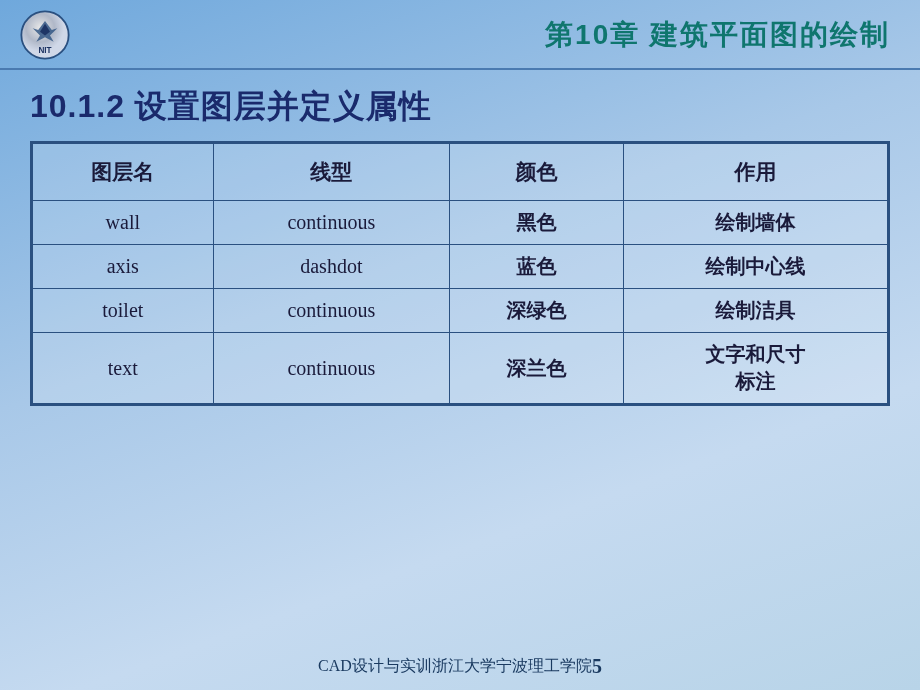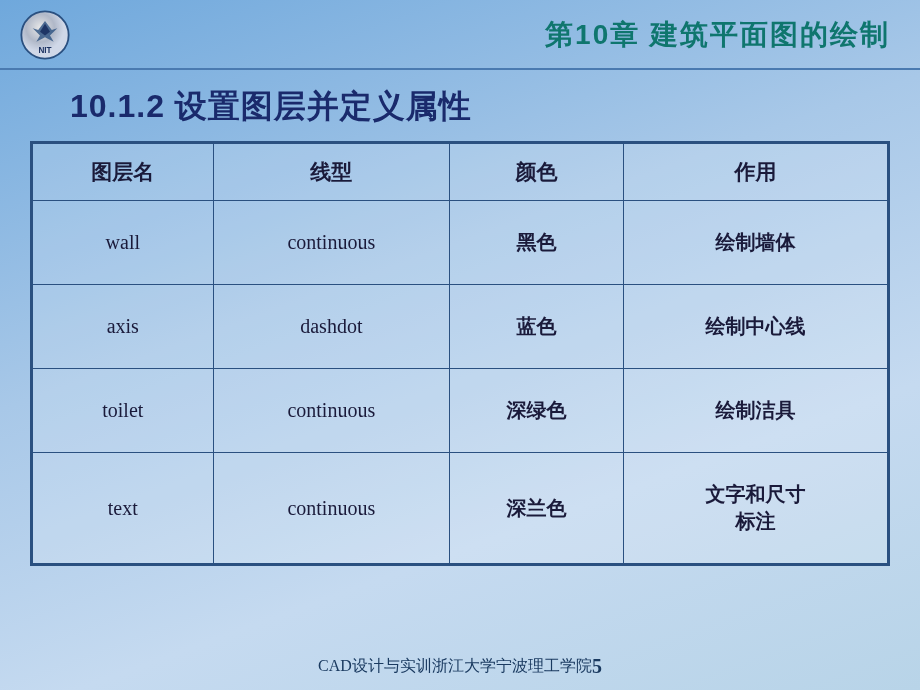--- a/index.html
+++ b/index.html
@@ -35,40 +35,39 @@
     }
 
     
     .page-title {
       padding: 15px 30px 12px 30px;
       font-size: 32px;
       font-weight: bold;
       color: #1a2a6c;
       font-family: 'SimHei', 'STHeiti', sans-serif;
       letter-spacing: 1px;
-      margin-left: 40px;
     }
 
     
     .table-container {
       margin: 0 30px;
       border: 2px solid #2a5080;
       border-radius: 0;
     }
 
     table {
       width: 100%;
       border-collapse: collapse;
       background: rgba(255, 255, 255, 0.15);
     }
 
     th, td {
       border: 1px solid #2a5080;
       text-align: center;
-      padding: 28px 8px;
+      padding: 8px 8px;
       font-size: 20px;
       color: #1a1a3a;
     }
 
     thead th {
       font-size: 21px;
       font-weight: bold;
       color: #1a1a3a;
       padding: 14px 8px;
       font-family: 'SimSun', serif;

